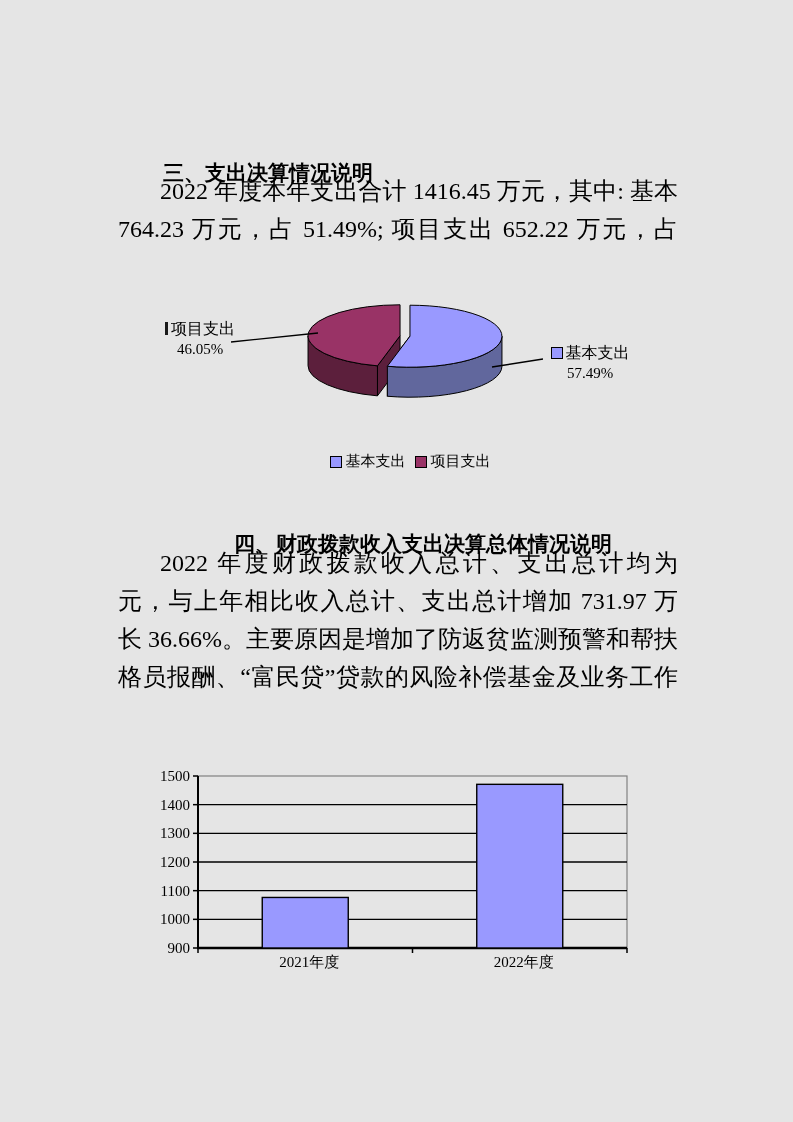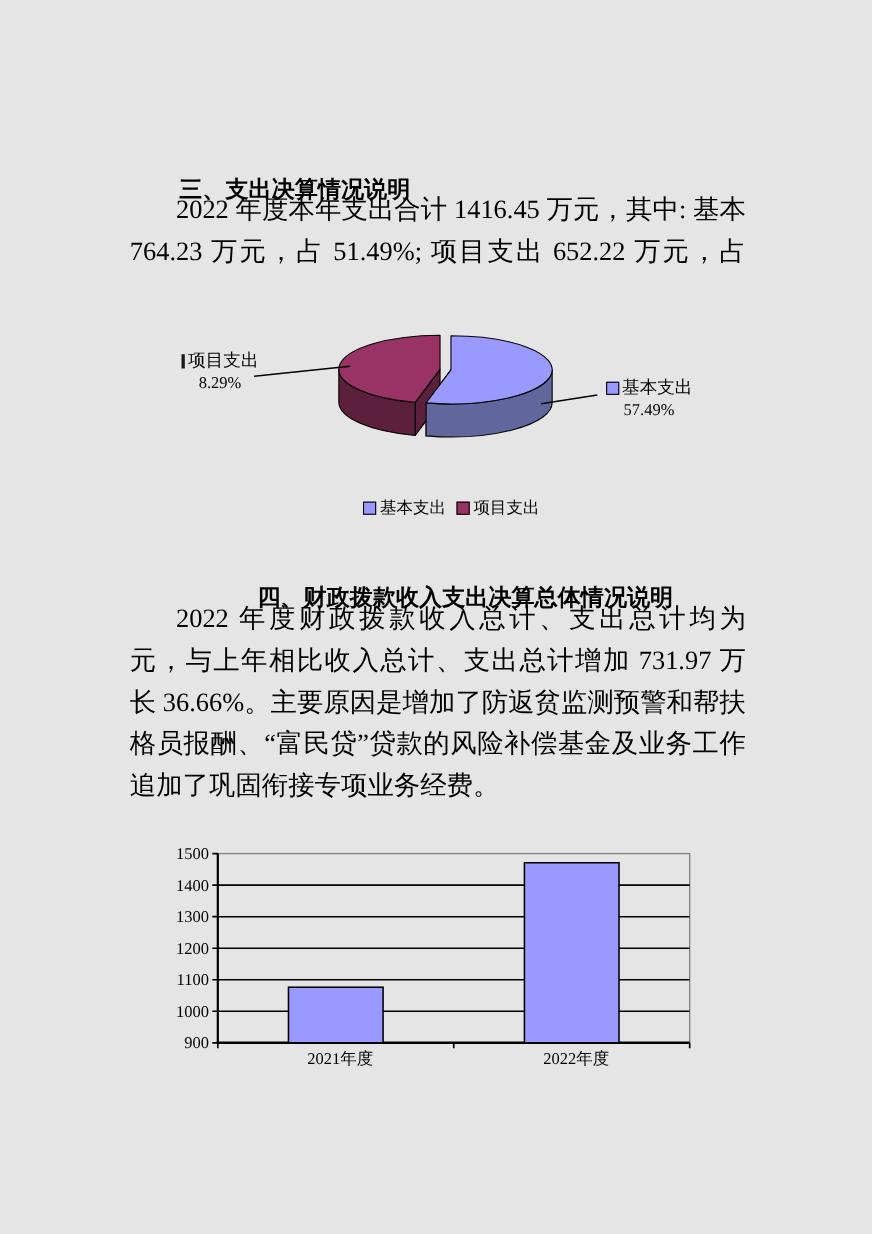--- a/index.html
+++ b/index.html
@@ -60,21 +60,21 @@
         </g>
       <line x1="101" y1="50" x2="188" y2="41" stroke="#000" stroke-width="1.4"></line>
       <line x1="362" y1="75" x2="413" y2="67" stroke="#000" stroke-width="1.4"></line>
     </svg>
 
     <div class="pie-label left">
       <div class="row">
         <span class="mark-bar"></span>
         <span>项目支出</span>
       </div>
-      <div class="pct">8.29%</div>
+      <div class="pct">46.05%</div>
     </div>
 
     <div class="pie-label right">
       <div class="row">
         <span class="mark-sq"></span>
         <span>基本支出</span>
       </div>
       <div class="pct">57.49%</div>
     </div>
 
@@ -90,21 +90,20 @@
       </div>
   </div>
 
   <h2 class="heading" style="top:514px;text-align:center;">四、财政拨款收入支出决算总体情况说明</h2>
 
   <div class="para" style="top:544px;">
     <div class="line jline indent">2022 年度财政拨款收入总计、支出总计均为 1470.95 万</div>
     <div class="line jline">元，与上年相比收入总计、支出总计增加 731.97 万元，增</div>
     <div class="line jline">长 36.66%。主要原因是增加了防返贫监测预警和帮扶工作网</div>
     <div class="line jline">格员报酬、“富民贷”贷款的风险补偿基金及业务工作需要</div>
-    <div class="line lline">追加了巩固衔接专项业务经费。</div>
   </div>
 
   <div class="bar-wrap">
     <svg id="bar-svg" class="bar-svg" width="530" height="220">
         <rect x="48" y="11" width="429" height="172" fill="none" stroke="#808080" stroke-width="1.2"></rect>
         <line x1="48" y1="154.33333333333334" x2="477" y2="154.33333333333334" stroke="#000" stroke-width="1.4"></line>
         <line x1="48" y1="125.66666666666666" x2="477" y2="125.66666666666666" stroke="#000" stroke-width="1.4"></line>
         <line x1="48" y1="97" x2="477" y2="97" stroke="#000" stroke-width="1.4"></line>
         <line x1="48" y1="68.33333333333333" x2="477" y2="68.33333333333333" stroke="#000" stroke-width="1.4"></line>
         <line x1="48" y1="39.666666666666664" x2="477" y2="39.666666666666664" stroke="#000" stroke-width="1.4"></line>

